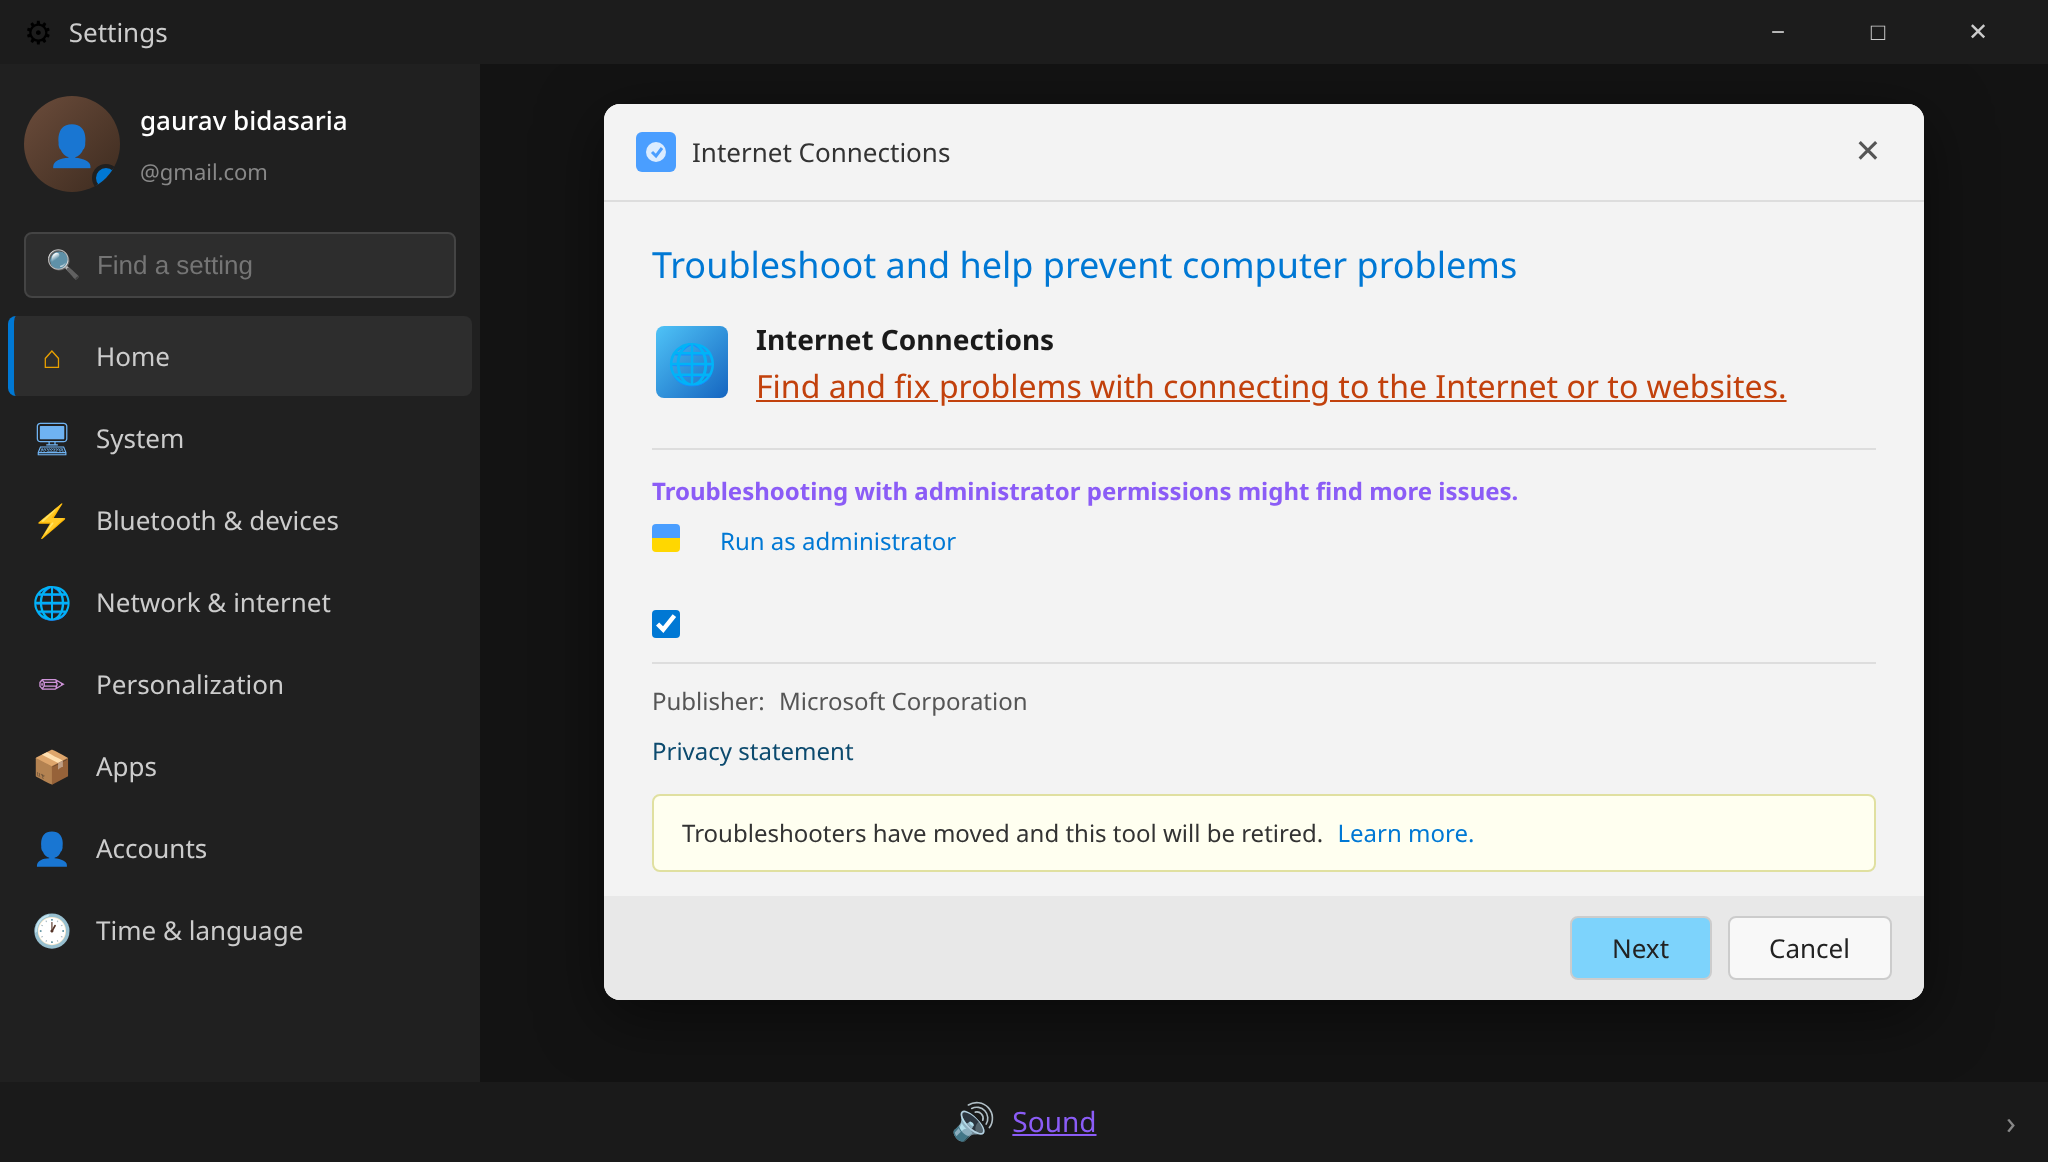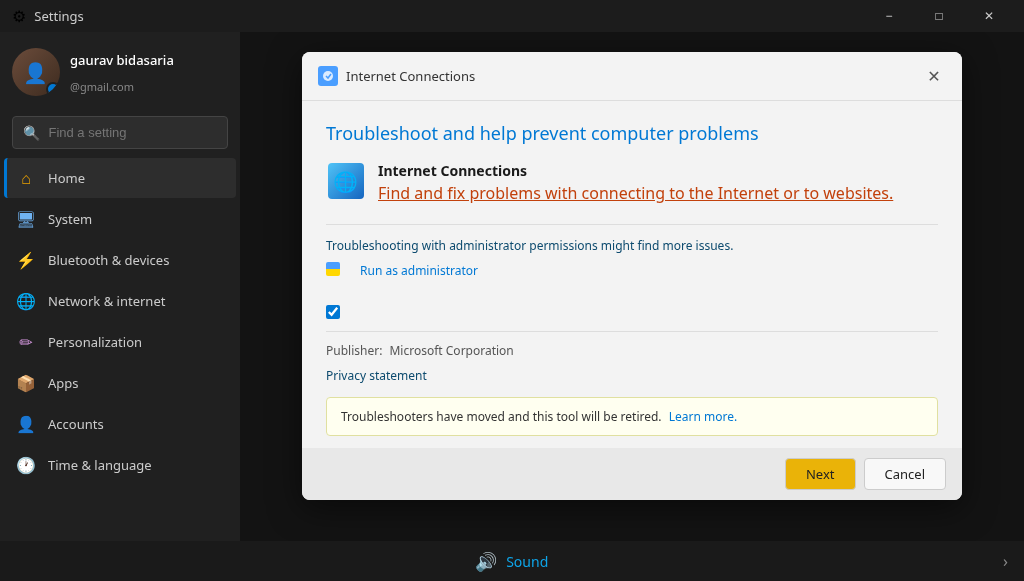--- a/index.html
+++ b/index.html
@@ -285,21 +285,22 @@
       border-top: 1px solid #ddd;
       padding: 12px 0;
       margin-bottom: 4px;
     }
     .admin-row {
       display: flex;
       align-items: center;
       gap: 6px;
       margin-bottom: 8px;
       font-size: 12px;
-      color: #0c4a6e;
+      color: #8b5cf6;
+      font-weight: bold;
     }
     .run-as-admin-link {
       color: #0078d4;
       text-decoration: none;
       font-size: 12px;
       cursor: pointer;
     }
     .shield-icon-small {
       width: 14px;
       height: 14px;
@@ -366,21 +367,21 @@
     }
     .btn {
       padding: 6px 20px;
       font-size: 13px;
       border-radius: 4px;
       border: 1px solid #ccc;
       cursor: pointer;
       font-family: inherit;
     }
     .btn-primary {
-      background: #eab308;
+      background: #7dd3fc;
       color: #222;
     }
     .btn-secondary {
       background: #f8f8f8;
       color: #222;
     }
 
     
     .arrow-1 {
       position: absolute;
@@ -410,22 +411,23 @@
       flex-shrink: 0;
       position: relative;
     }
     .taskbar-center {
       display: flex;
       align-items: center;
       gap: 8px;
     }
     .sound-icon { color: #ccc; font-size: 18px; }
     .taskbar-label {
-      color: #0ea5e9;
+      color: #8b5cf6;
       font-size: 14px;
+      text-decoration: underline;
     }
     .taskbar-chevron {
       position: absolute;
       right: 16px;
       color: #888;
       font-size: 16px;
     }
   </style>
 </head>
 <body>

